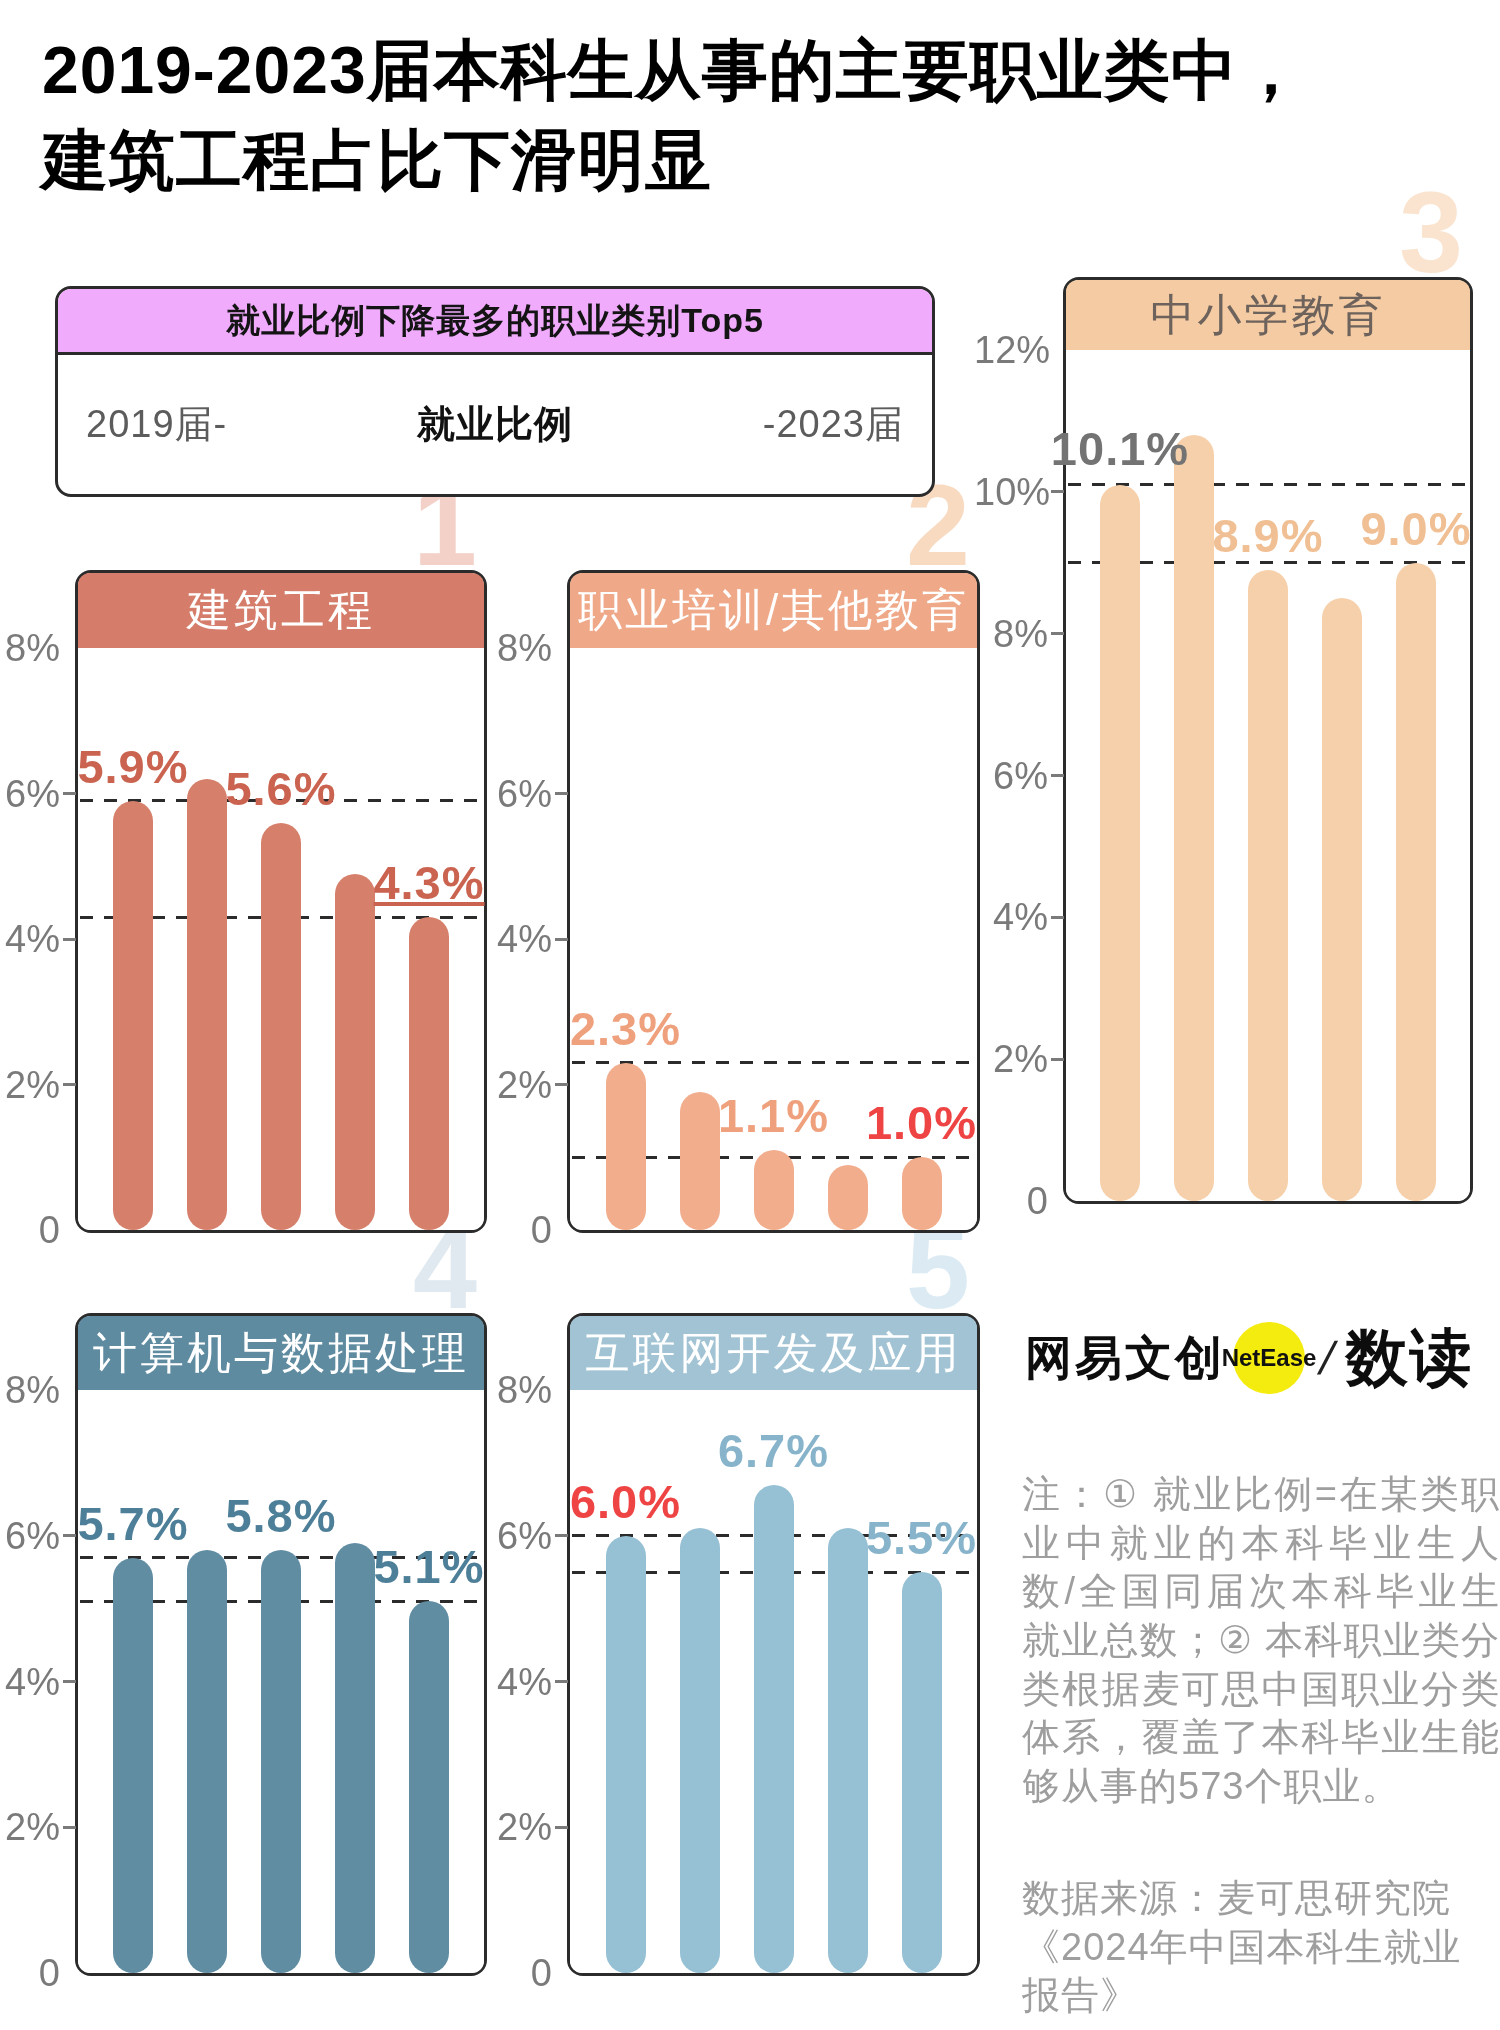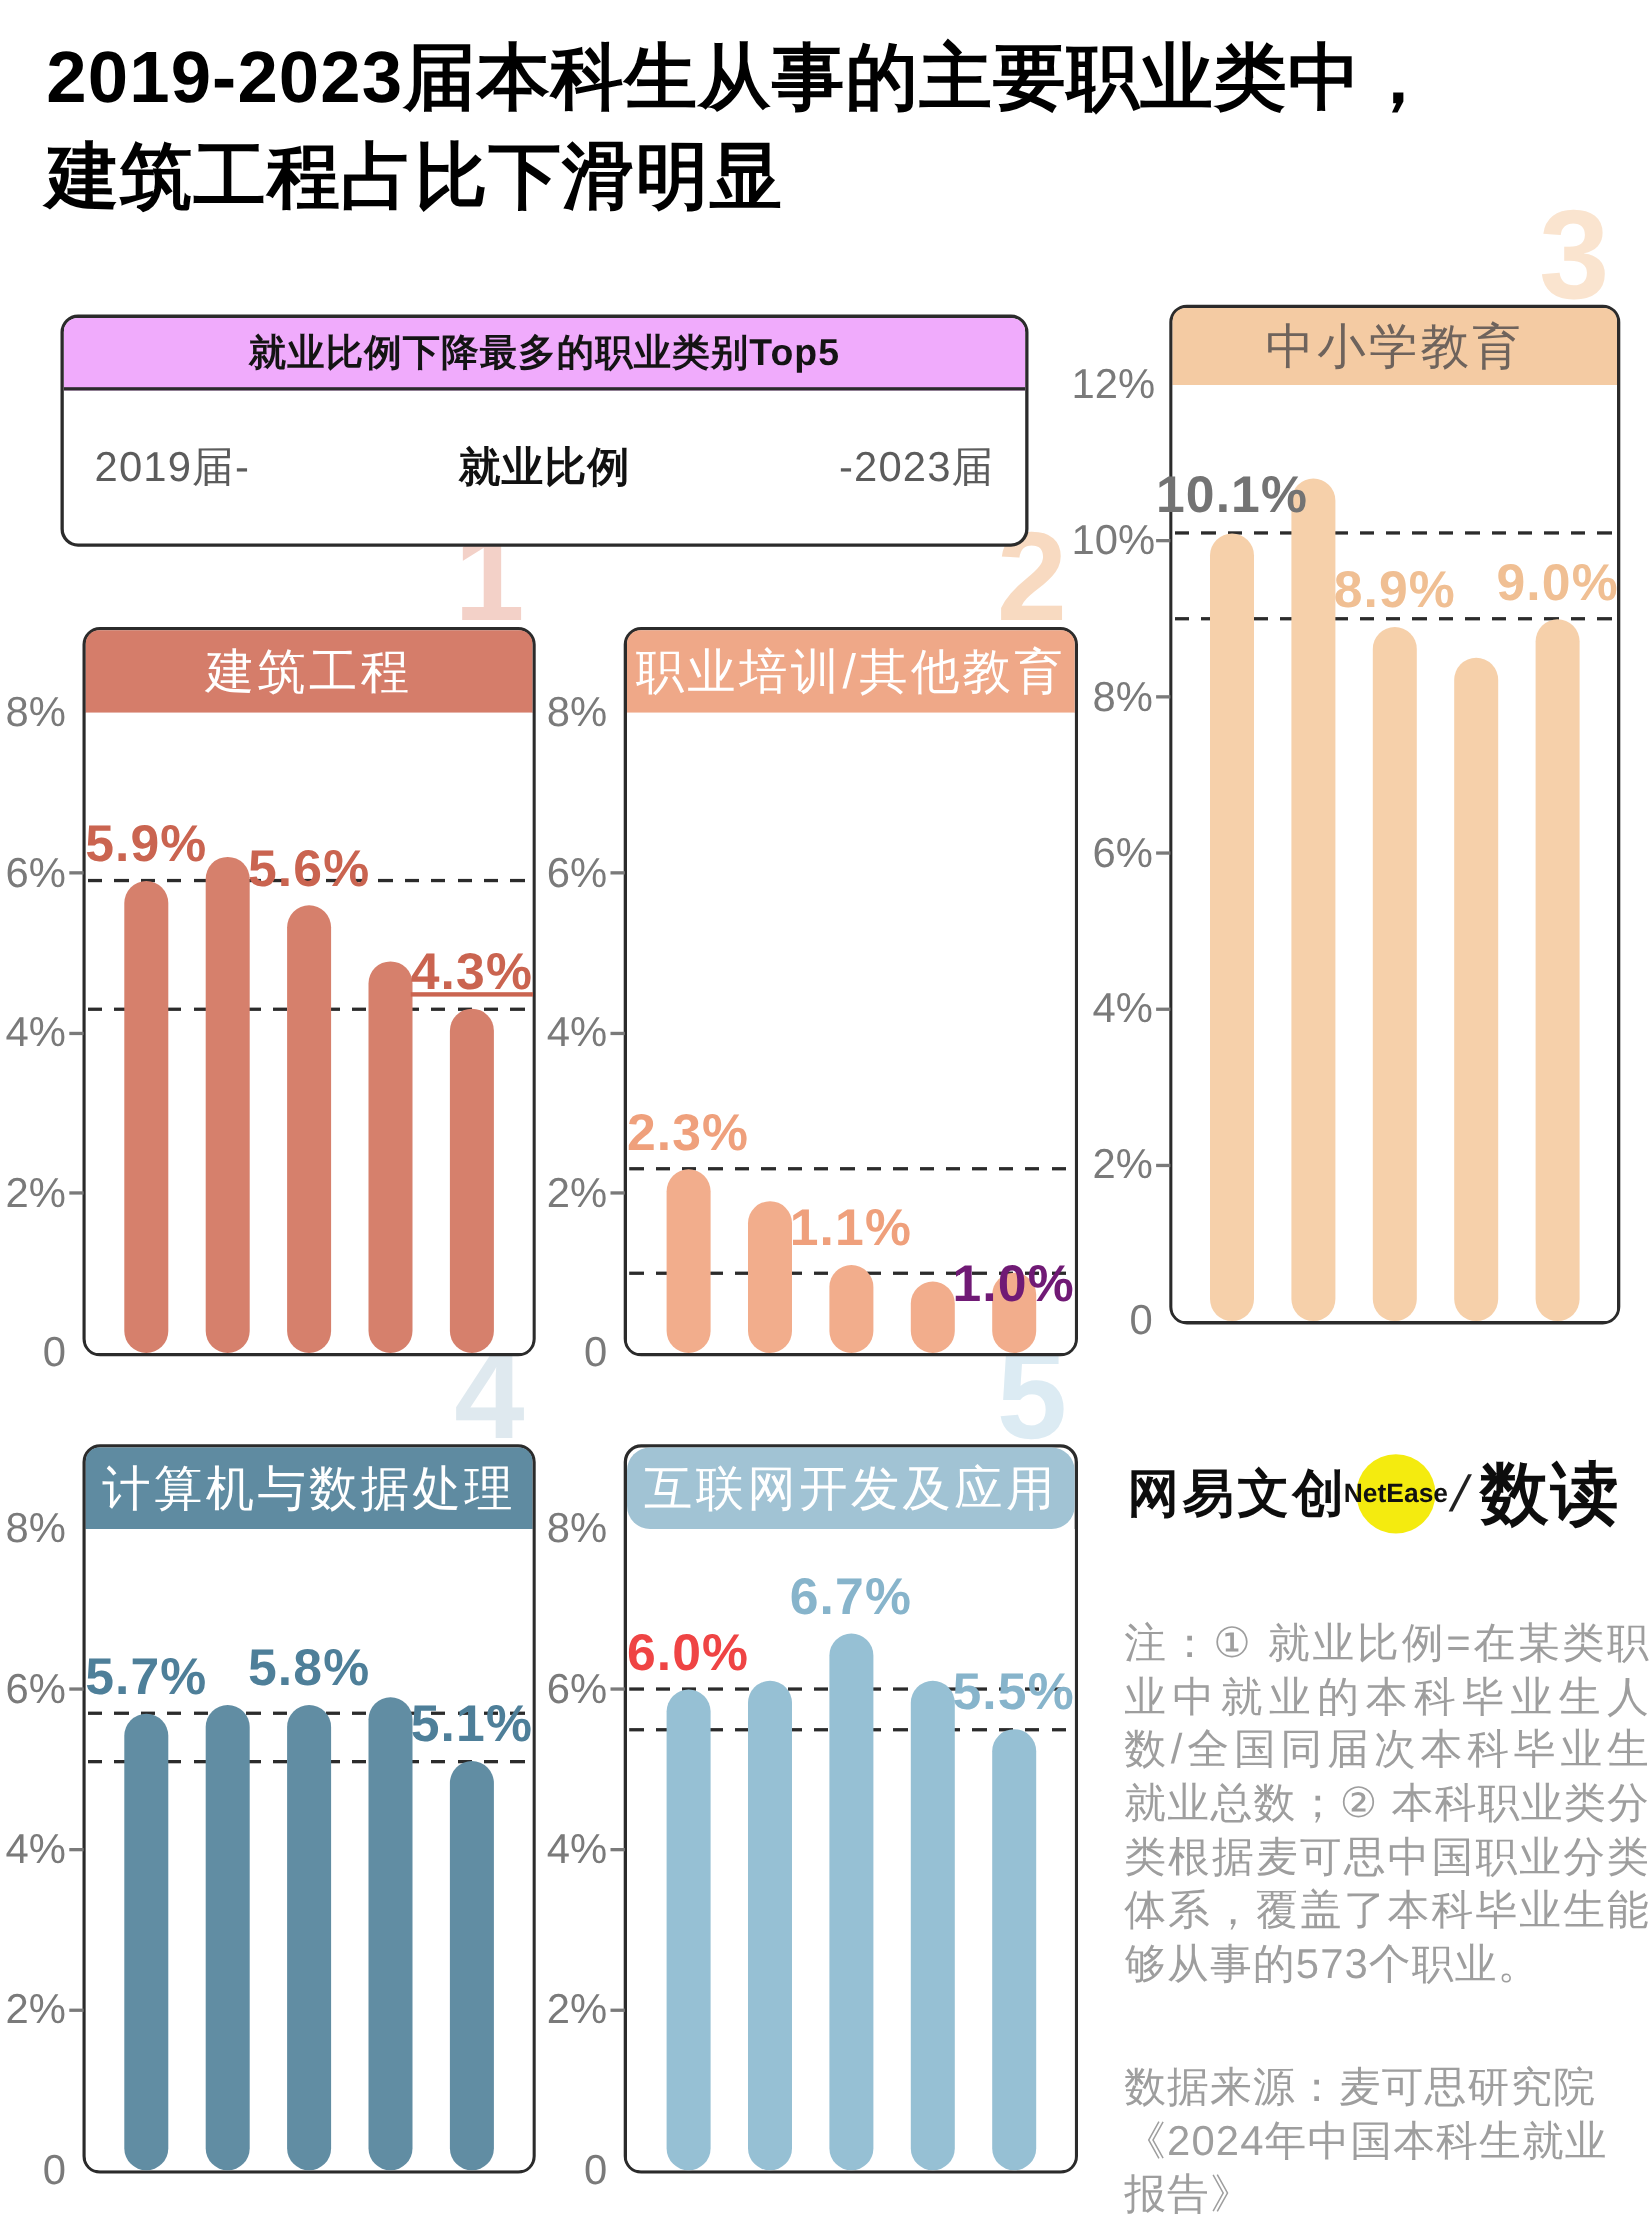--- a/index.html
+++ b/index.html
@@ -112,21 +112,21 @@
         <div class="tick-label" style="top: 558px;">0</div>
         <div class="dash-line" style="top: 413.175px;"></div>
         <div class="dash-line" style="top: 507.75px;"></div>
         <div class="bar" style="left: 35.5px; height: 167.325px; background: rgb(242, 173, 140);"></div>
         <div class="bar" style="left: 109.5px; height: 138.225px; background: rgb(242, 173, 140);"></div>
         <div class="bar" style="left: 183.5px; height: 80.025px; background: rgb(242, 173, 140);"></div>
         <div class="bar" style="left: 257.5px; height: 65.475px; background: rgb(242, 173, 140);"></div>
         <div class="bar" style="left: 331.5px; height: 72.75px; background: rgb(242, 173, 140);"></div>
         <div class="val-label" style="left: -44.5px; top: 352.675px; color: rgb(239, 160, 124);">2.3%</div>
         <div class="val-label" style="left: 103.5px; top: 439.975px; color: rgb(239, 160, 124);">1.1%</div>
-        <div class="val-label" style="left: 251.5px; top: 447.25px; color: #701a75; margin-top: 44px;">1.0%</div>
+        <div class="val-label" style="left: 251.5px; top: 447.25px; color: #ef4444;">1.0%</div>
       </div>
     </div>
     <div class="ghost" style="left: 1293px; top: 175px; color: rgb(250, 228, 207);">3</div>
     <div class="chart" style="left: 1063px; top: 277px; width: 404px;">
       <div class="chart-header" style="height: 70px; background: rgb(244, 203, 163); color: rgb(110, 99, 92);">中小学教育</div>
       <div class="chart-plot" style="height: 851px;">
         <div class="tick-label" style="top: -24px;">12%</div>
         <div class="tick-label" style="top: 117.833px;">10%</div>
         <div class="tick-mark" style="top: 140.333px;"></div>
         <div class="tick-label" style="top: 259.667px;">8%</div>
@@ -169,21 +169,21 @@
         <div class="bar" style="left: 183px; height: 422.675px; background: rgb(97, 141, 163);"></div>
         <div class="bar" style="left: 257px; height: 429.963px; background: rgb(97, 141, 163);"></div>
         <div class="bar" style="left: 331px; height: 371.662px; background: rgb(97, 141, 163);"></div>
         <div class="val-label" style="left: -45px; top: 105.612px; color: rgb(78, 127, 153);">5.7%</div>
         <div class="val-label" style="left: 103px; top: 98.325px; color: rgb(78, 127, 153);">5.8%</div>
         <div class="val-label" style="left: 251px; top: 149.338px; color: rgb(78, 127, 153);">5.1%</div>
       </div>
     </div>
     <div class="ghost" style="left: 800px; top: 1211px; color: rgb(220, 235, 243);">5</div>
     <div class="chart" style="left: 567px; top: 1313px; width: 407px;">
-      <div class="chart-header" style="height: 74px; background: rgb(161, 195, 212); color: rgb(255, 255, 255); border-radius: 21px;">互联网开发及应用</div>
+      <div class="chart-header" style="height: 74px; background: rgb(161, 195, 212); color: rgb(255, 255, 255);">互联网开发及应用</div>
       <div class="chart-plot" style="height: 583px;">
         <div class="tick-label" style="top: -24px;">8%</div>
         <div class="tick-label" style="top: 121.75px;">6%</div>
         <div class="tick-mark" style="top: 144.25px;"></div>
         <div class="tick-label" style="top: 267.5px;">4%</div>
         <div class="tick-mark" style="top: 290px;"></div>
         <div class="tick-label" style="top: 413.25px;">2%</div>
         <div class="tick-mark" style="top: 435.75px;"></div>
         <div class="tick-label" style="top: 559px;">0</div>
         <div class="dash-line" style="top: 144.25px;"></div>

